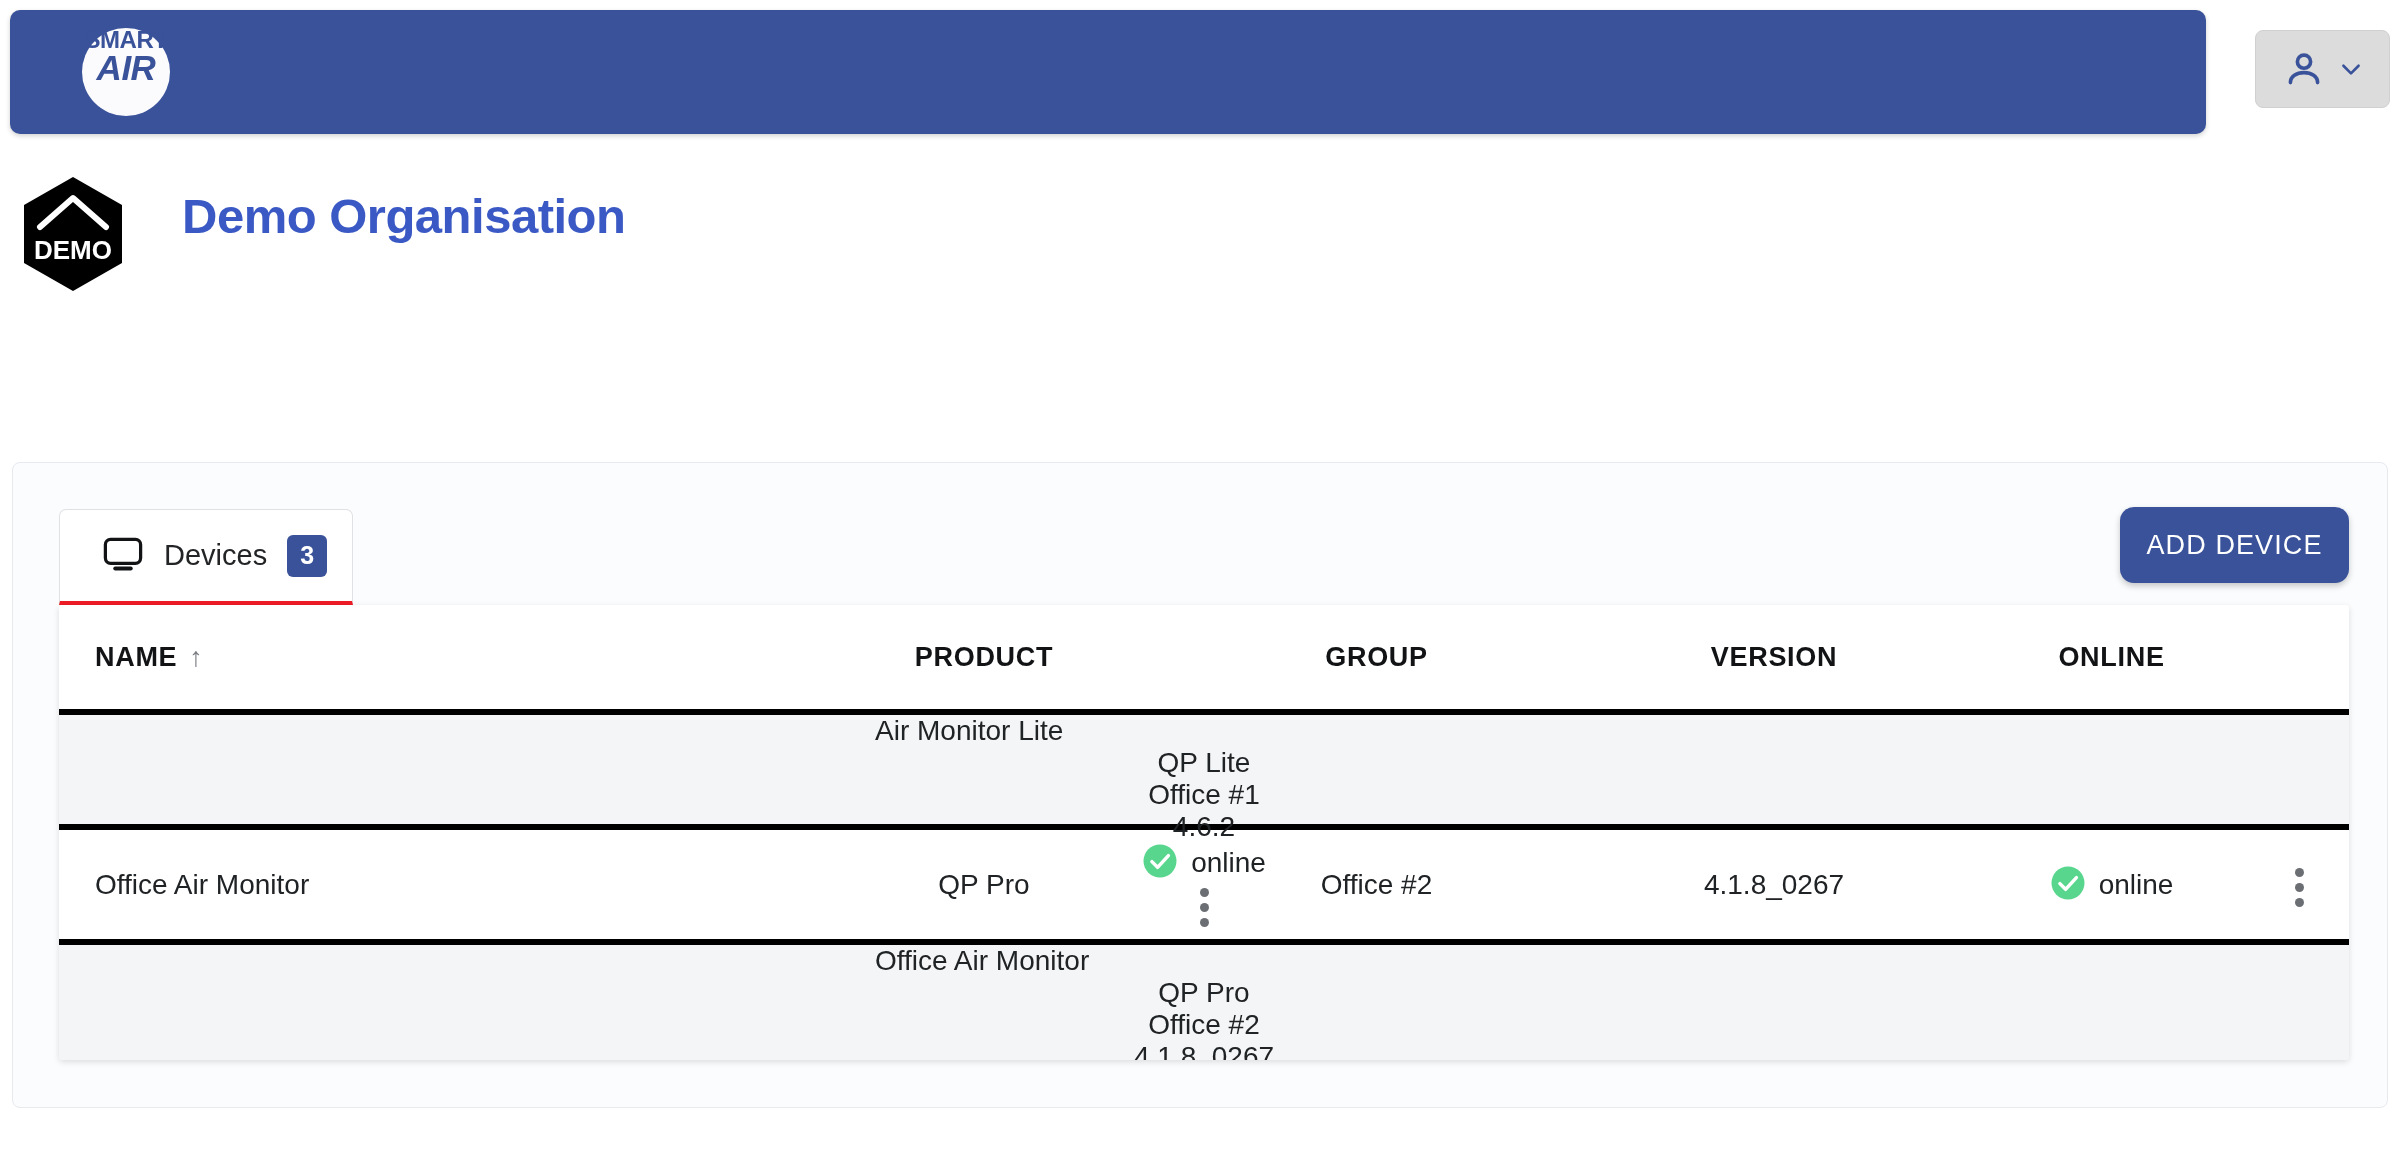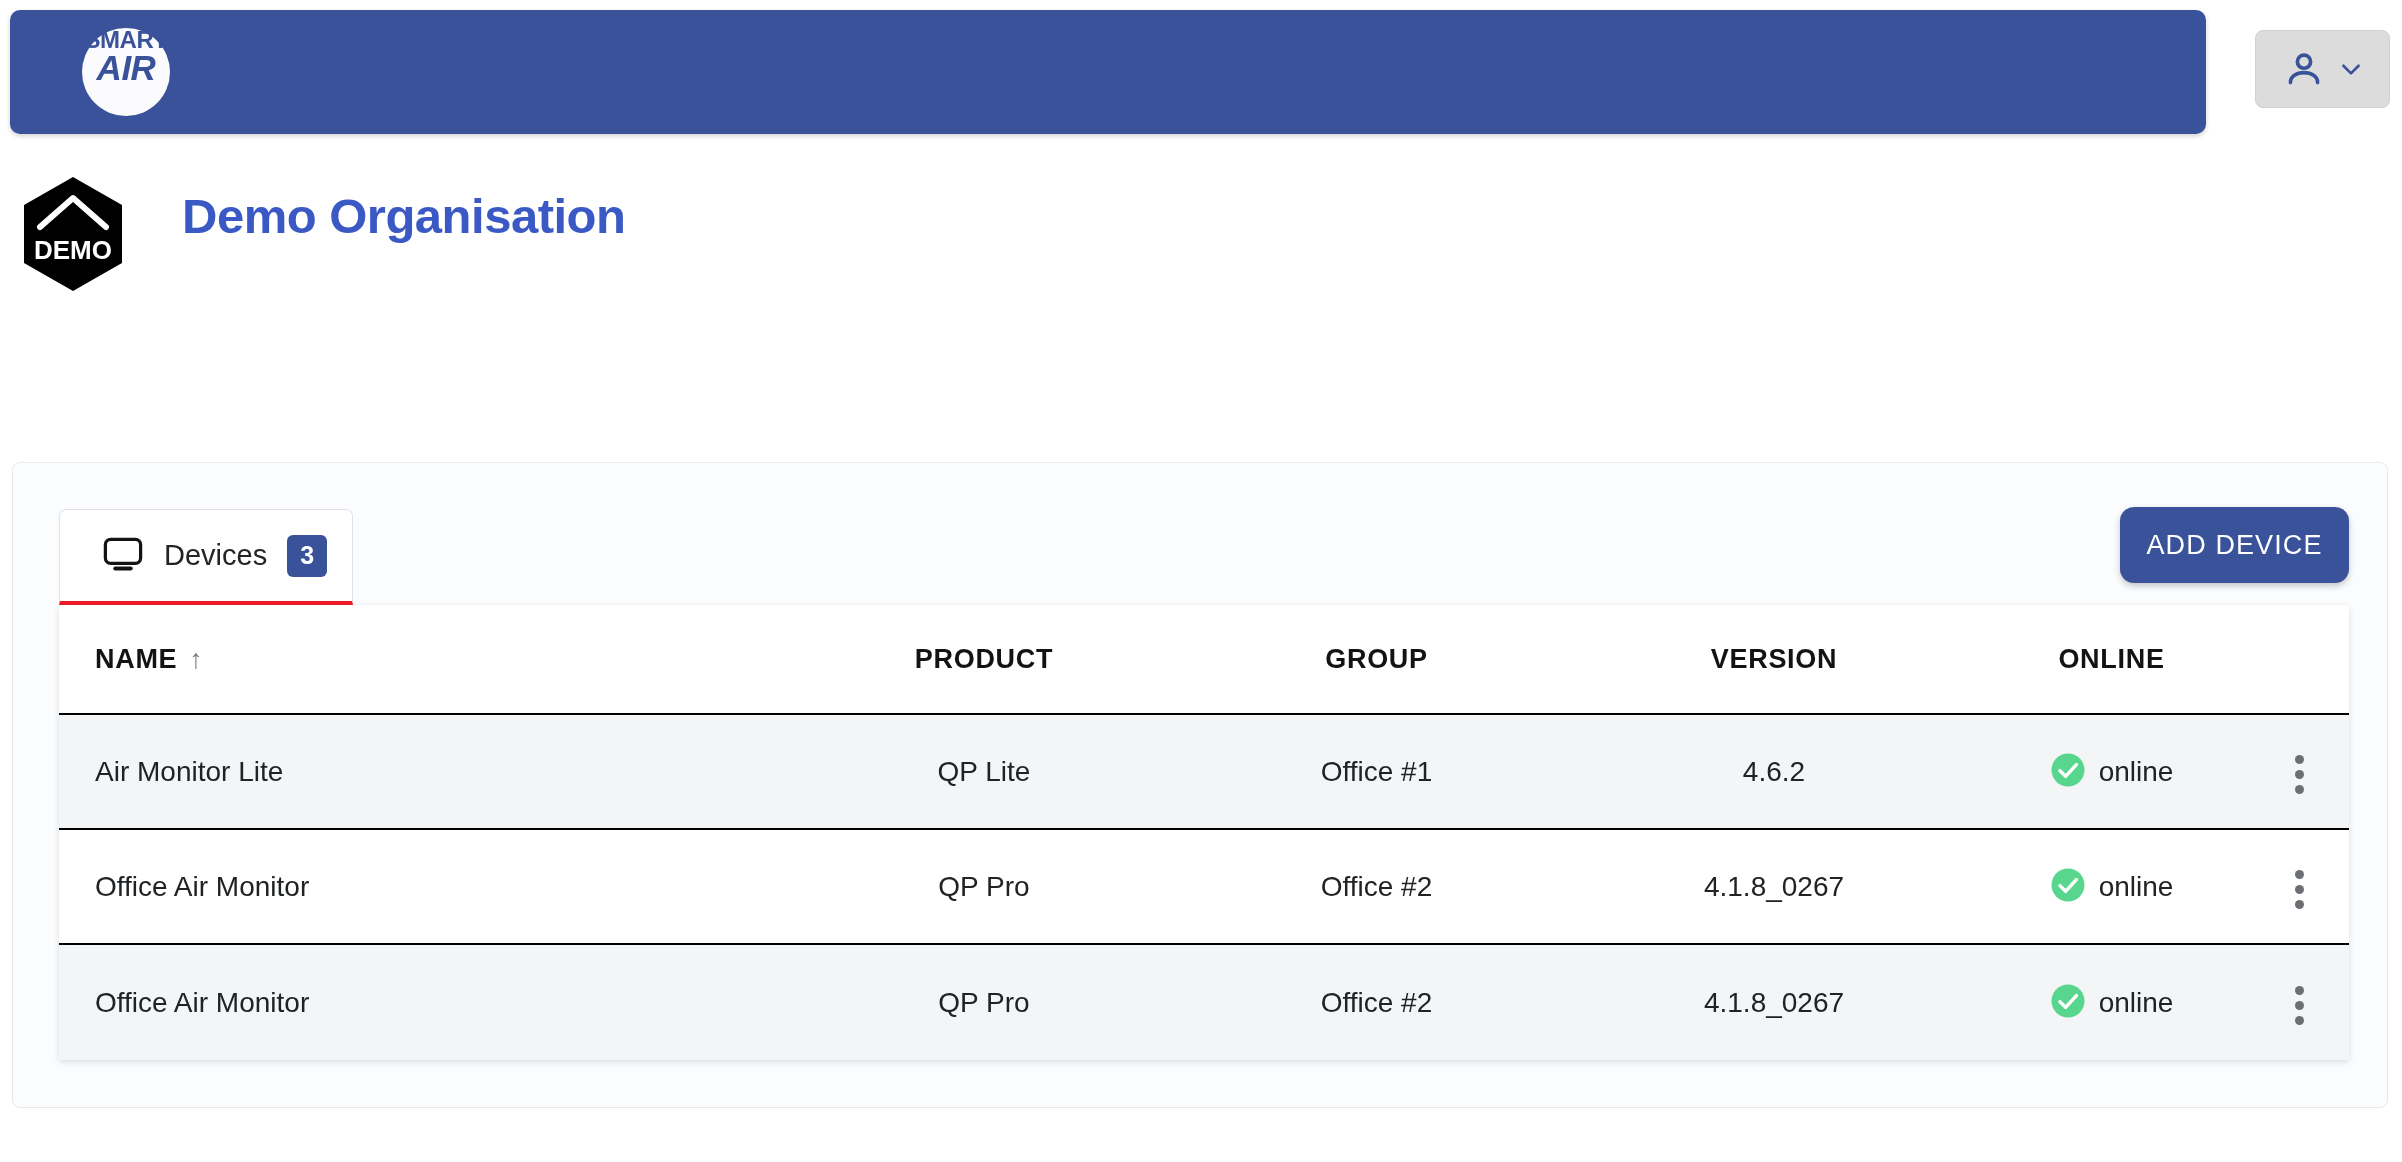--- a/index.html
+++ b/index.html
@@ -155,25 +155,25 @@
     width: 2290px;
     background: #ffffff;
     border-radius: 4px;
     box-shadow: 0 2px 6px rgba(0,0,0,0.13);
     overflow: hidden;
   }
   .trow {
     display: flex;
     align-items: center;
     height: 115px;
-    border-bottom: 2px solid #000000;
+    border-bottom: 6px solid #000000;
   }
   .trow:last-child { border-bottom: none; }
   .thead { height: 110px; background: #ffffff; }
-  .trow.alt { background: #f4f5f6; }
+  .trow.alt { background: #f4f5f6; flex-direction: column; }
   .trow.plain { background: #ffffff; }
 
   .c-name    { width: 730px; padding-left: 36px; text-align: left; }
   .c-product { width: 390px; text-align: center; }
   .c-group   { width: 395px; text-align: center; }
   .c-version { width: 400px; text-align: center; }
   .c-online  { width: 275px; text-align: center; }
   .c-menu    { width: 100px; text-align: center; }
 
   .thead .th {

